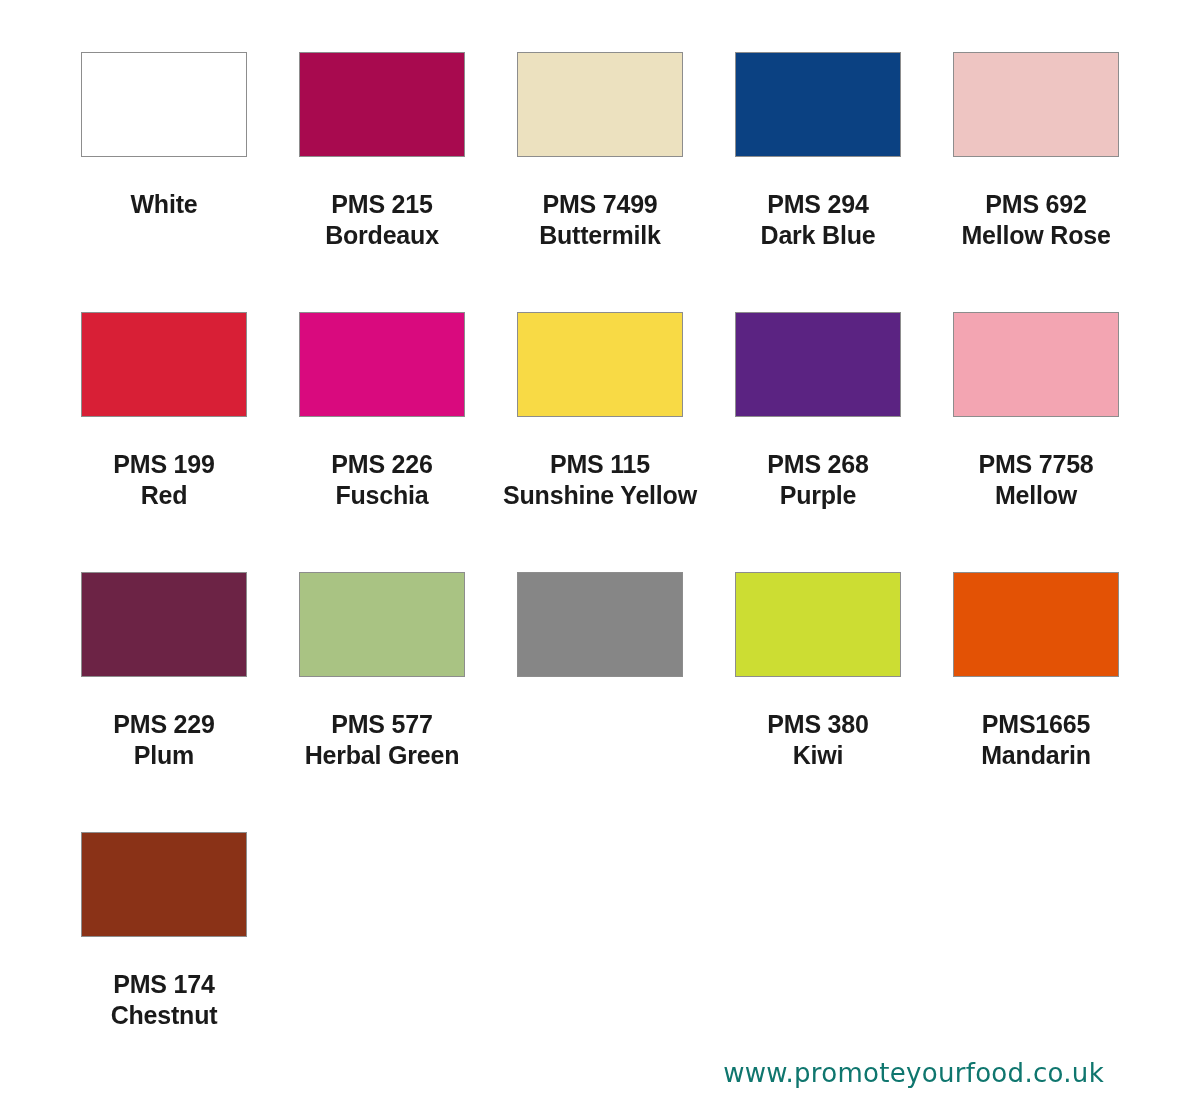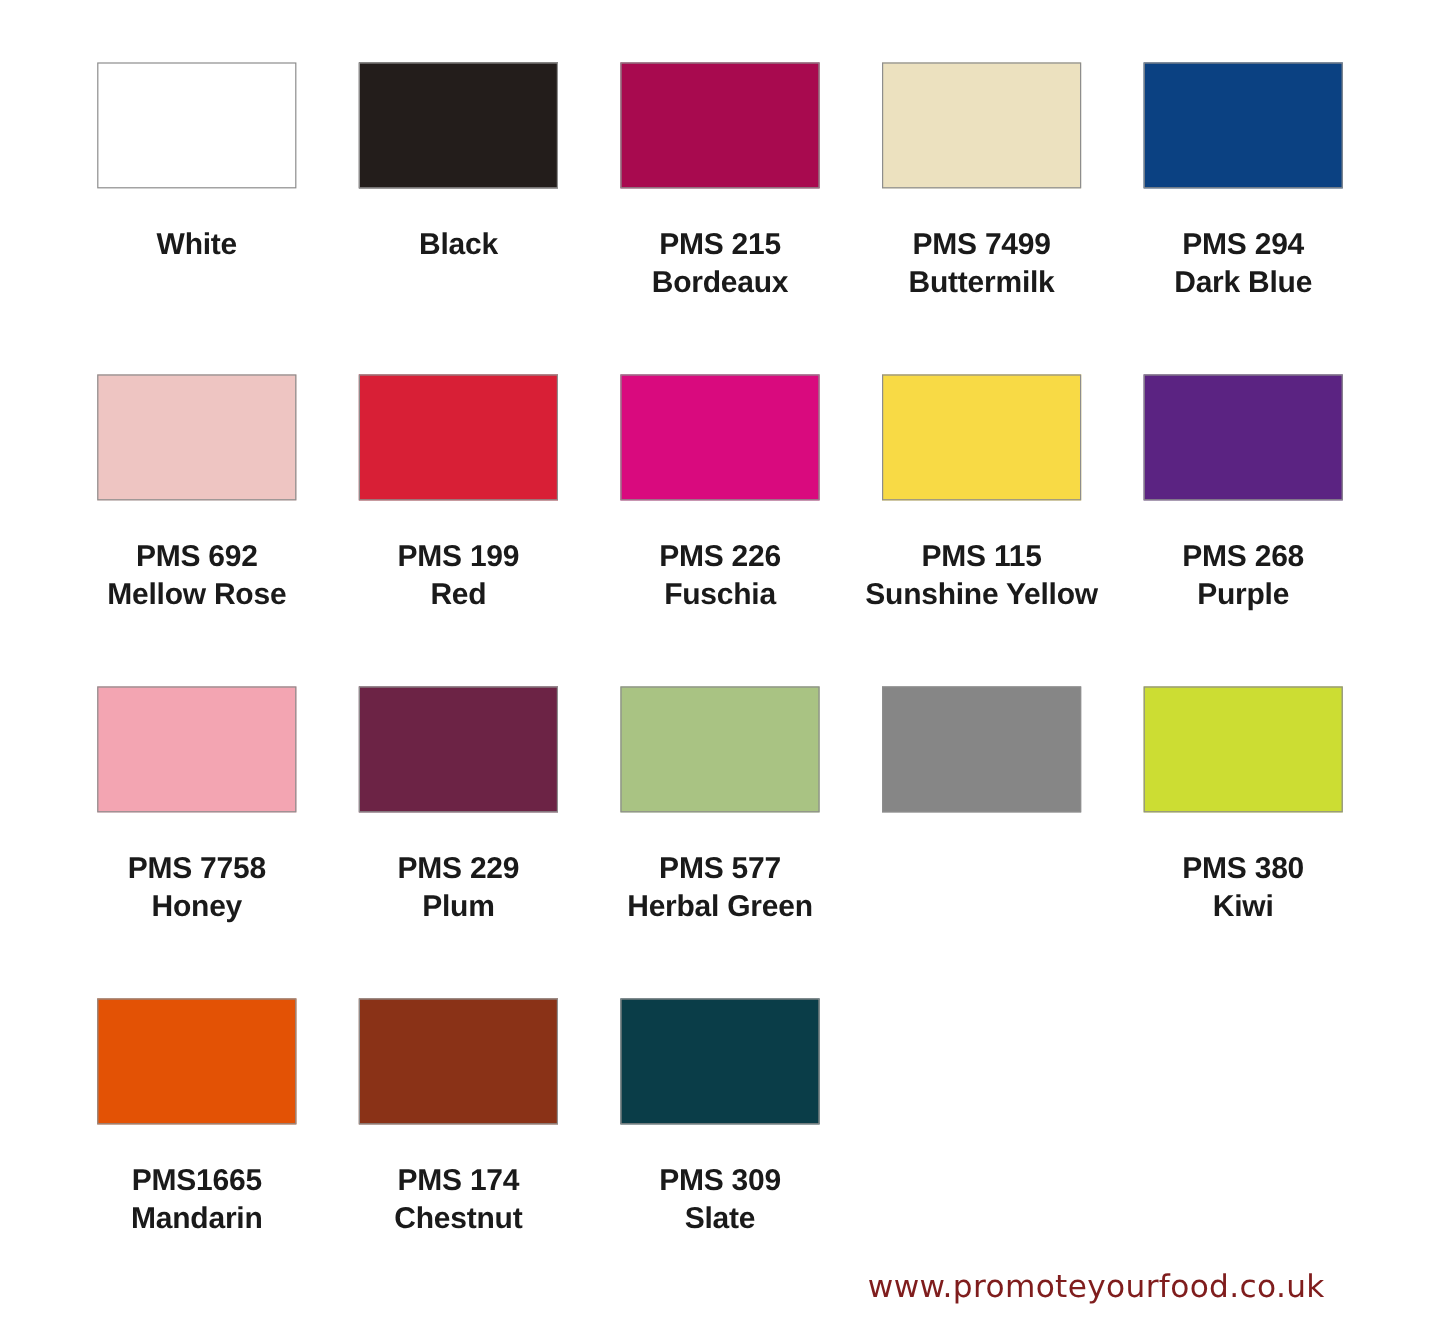--- a/index.html
+++ b/index.html
@@ -58,40 +58,34 @@
   }
   .caption .line2 {
     display: block;
   }
   .footer {
     position: absolute;
     right: 96px;
     bottom: 22px;
     font-size: 26px;
     letter-spacing: 0.3px;
-    color: #7f1d1d;
+    color: #0f766e;
     font-family: "DejaVu Sans", sans-serif;
     font-weight: 400;
   }
 </style>
 </head>
 <body>
 
 <div class="sheet">
   <div class="grid" id="swatch-grid">
       <div class="cell">
         <div class="chip" style="background: rgb(255, 255, 255); border-color: rgb(141, 141, 141);"></div>
         <div class="caption">
           <span class="line2">White</span>
-        </div>
-      </div>
-      <div class="cell">
-        <div class="chip" style="background: rgb(35, 29, 27); border-color: rgb(141, 141, 141);"></div>
-        <div class="caption">
-          <span class="line2">Black</span>
         </div>
       </div>
       <div class="cell">
         <div class="chip" style="background: rgb(168, 10, 79); border-color: rgb(141, 141, 141);"></div>
         <div class="caption"><span class="line1">PMS 215</span><span class="line2">Bordeaux</span></div>
       </div>
       <div class="cell">
         <div class="chip" style="background: rgb(236, 225, 191); border-color: rgb(141, 141, 141);"></div>
         <div class="caption"><span class="line1">PMS 7499</span><span class="line2">Buttermilk</span></div>
       </div>
@@ -114,21 +108,21 @@
       <div class="cell">
         <div class="chip" style="background: rgb(248, 218, 69); border-color: rgb(141, 141, 141);"></div>
         <div class="caption"><span class="line1">PMS 115</span><span class="line2">Sunshine Yellow</span></div>
       </div>
       <div class="cell">
         <div class="chip" style="background: rgb(91, 35, 130); border-color: rgb(141, 141, 141);"></div>
         <div class="caption"><span class="line1">PMS 268</span><span class="line2">Purple</span></div>
       </div>
       <div class="cell">
         <div class="chip" style="background: rgb(243, 165, 178); border-color: rgb(141, 141, 141);"></div>
-        <div class="caption"><span class="line1">PMS 7758</span><span class="line2">Honey</span></div>
+        <div class="caption"><span class="line1">PMS 7758</span><span class="line2">Mellow</span></div>
       </div>
       <div class="cell">
         <div class="chip" style="background: rgb(108, 35, 69); border-color: rgb(141, 141, 141);"></div>
         <div class="caption"><span class="line1">PMS 229</span><span class="line2">Plum</span></div>
       </div>
       <div class="cell">
         <div class="chip" style="background: rgb(169, 195, 131); border-color: rgb(141, 141, 141);"></div>
         <div class="caption"><span class="line1">PMS 577</span><span class="line2">Herbal Green</span></div>
       </div>
       <div class="cell">
@@ -139,20 +133,16 @@
         <div class="caption"><span class="line1">PMS 380</span><span class="line2">Kiwi</span></div>
       </div>
       <div class="cell">
         <div class="chip" style="background: rgb(227, 82, 5); border-color: rgb(141, 141, 141);"></div>
         <div class="caption"><span class="line1">PMS1665</span><span class="line2">Mandarin</span></div>
       </div>
       <div class="cell">
         <div class="chip" style="background: rgb(138, 50, 23); border-color: rgb(141, 141, 141);"></div>
         <div class="caption"><span class="line1">PMS 174</span><span class="line2">Chestnut</span></div>
       </div>
-      <div class="cell">
-        <div class="chip" style="background: rgb(10, 61, 72); border-color: rgb(141, 141, 141);"></div>
-        <div class="caption"><span class="line1">PMS 309</span><span class="line2">Slate</span></div>
-      </div>
     </div>
 
   <div class="footer">www.promoteyourfood.co.uk</div>
 </div>
 
 </body></html>

